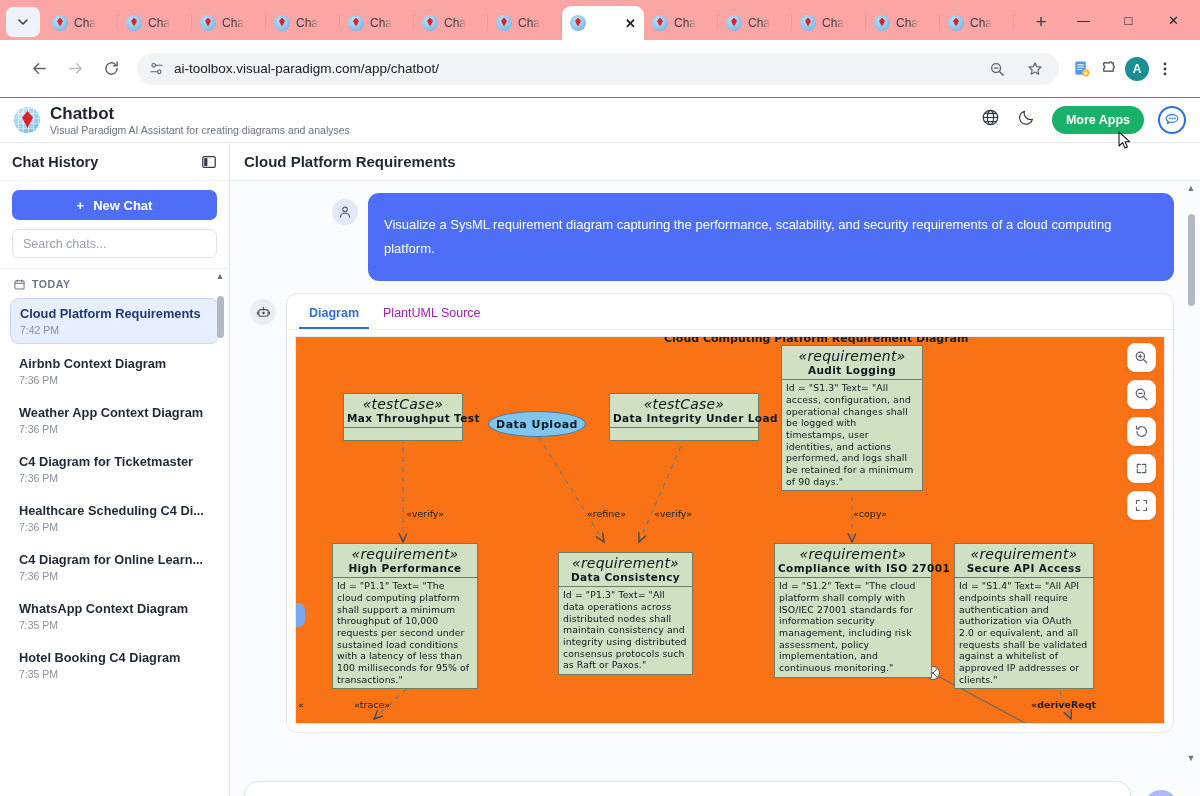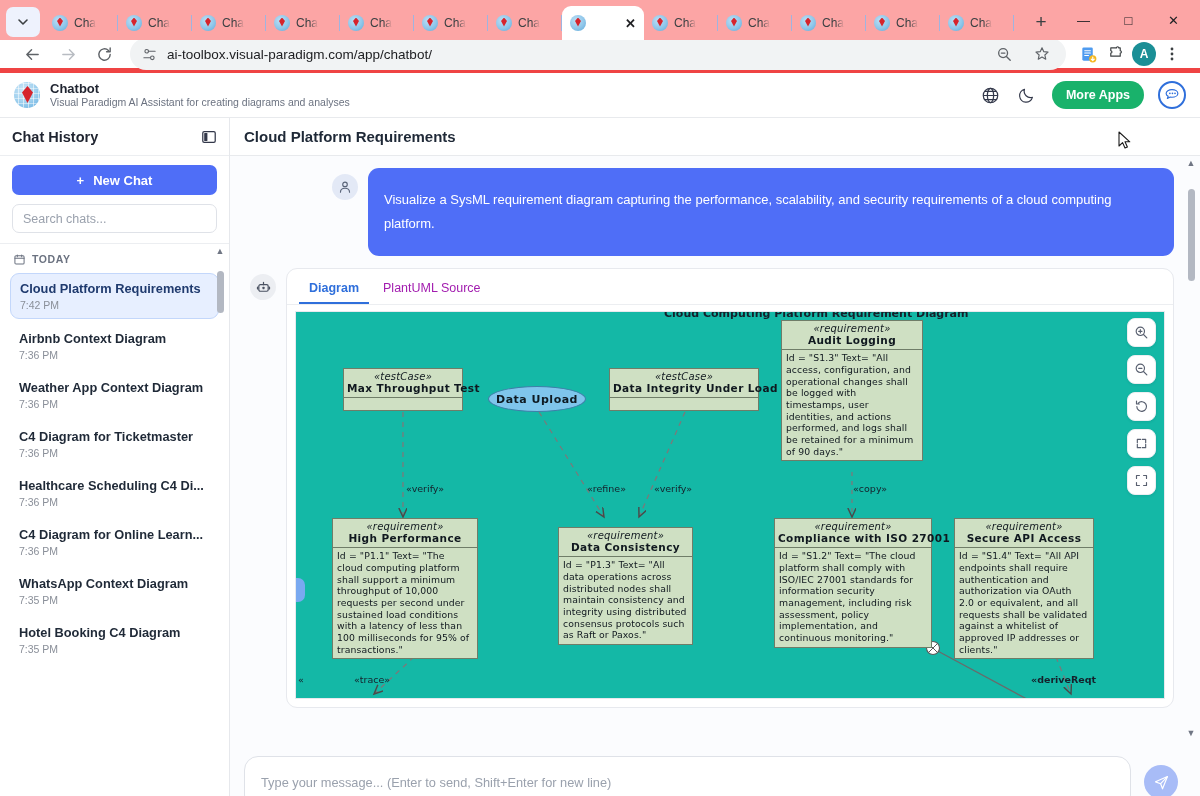--- a/index.html
+++ b/index.html
@@ -57,22 +57,22 @@
     display: flex; align-items: center; justify-content: center;
     font-size: 19px; color: #3c4043; border-radius: 50%; flex: 0 0 28px;
   }
   .win-ctrls { display: flex; align-items: stretch; height: 40px; margin-left: 4px; }
   .win-btn {
     width: 45px; display: flex; align-items: center; justify-content: center;
     color: #202124; font-size: 13px;
   }
 
   .browser-toolbar {
-    height: 33px; background: #ffffff; display: flex; align-items: center;
-    padding: 0 16px; gap: 4px; border-bottom: 5px solid #ef4444;
+    height: 58px; background: #ffffff; display: flex; align-items: center;
+    padding: 0 23px; gap: 4px; border-bottom: 1px solid #ef4444;
   }
   .nav-btn {
     width: 32px; height: 32px; border-radius: 50%;
     display: flex; align-items: center; justify-content: center;
     color: #5f6368;
   }
   .omnibox {
     flex: 1; height: 32px; background: #f1f3f4; border-radius: 16px;
     display: flex; align-items: center; padding: 0 12px; gap: 10px;
     margin: 0 6px;
@@ -101,23 +101,23 @@
     background:
       repeating-linear-gradient(90deg, transparent 0 4px, rgba(255,255,255,.55) 4px 5px),
       repeating-linear-gradient(0deg, transparent 0 4px, rgba(255,255,255,.45) 4px 5px);
   }
   .app-logo::after {
     content: ""; position: absolute; left: 8px; top: 4px;
     width: 11px; height: 17px; background: #d6232c;
     clip-path: polygon(50% 0%, 100% 38%, 50% 100%, 0% 38%);
   }
   .app-titles { line-height: 1.18; }
-  .app-name { font-size: 13px; font-weight: 700; color: #1f2430; }
+  .app-name { font-size: 17px; font-weight: 700; color: #1f2430; }
   .app-sub { font-size: 10.5px; color: #6b7280; }
-  .app-header-right { margin-left: auto; display: flex; align-items: center; gap: 14px; }
+  .app-header-right { margin-left: auto; display: flex; align-items: flex-start; gap: 14px; }
   .hdr-icon { width: 22px; height: 22px; display: flex; align-items: center; justify-content: center; color: #33384a; }
   .more-apps-btn {
     background: #19b26b; color: #fff; font-size: 12.5px; font-weight: 700;
     padding: 7px 14px; border-radius: 17px; white-space: nowrap;
   }
   .chat-bubble-btn {
     width: 28px; height: 28px; border-radius: 50%;
     border: 2px solid #2f6fdb; display: flex; align-items: center; justify-content: center;
     color: #2f6fdb; background:#fff;
   }
@@ -202,30 +202,30 @@
   .diagram-card {
     flex: 1; background: #fff; border: 1px solid #e7e9ee; border-radius: 11px;
     overflow: hidden; height: 440px; display: flex; flex-direction: column;
   }
   .tabbar { display: flex; gap: 4px; padding: 6px 12px 0; border-bottom: 1px solid #eceef1; }
   .dtab {
     font-size: 12.5px; color: #a21caf; padding: 6px 10px 7px;
     border-bottom: 2px solid transparent;
   }
   .dtab.active { color: #2f6fdb; border-bottom-color: #2f6fdb; font-weight: 600; }
-  .canvas-wrap { flex: 1; position: relative; overflow: hidden; margin: 6px 8px 8px; border: 1px solid #e7e9ee; background:#14b8a6; }
+  .canvas-wrap { flex: 1; position: relative; overflow: hidden; margin: 6px 8px 8px; border: 1px solid #e7e9ee; background:#f97316; }
   .canvas { position: absolute; inset: 0; overflow: hidden; }
 
   
   .uml {
     position: absolute; background: #cfe0c3; border: 1px solid #6f7d68;
     font-family: "DejaVu Sans", sans-serif; color: #10181f;
   }
   .uml .hdr { padding: 2px 3px 3px; text-align: center; border-bottom: 1px solid #6f7d68; }
-  .uml .stereo { font-size: 10px; font-style: italic; letter-spacing: .2px; }
+  .uml .stereo { font-size: 14px; font-style: italic; letter-spacing: .2px; }
   .uml .nm { font-size: 10.5px; font-weight: 700; letter-spacing: .4px; white-space: nowrap; }
   .uml .body { padding: 2px 4px 3px; font-size: 9.3px; line-height: 1.26; letter-spacing: .1px; }
   .uml.empty-body .body { min-height: 12px; }
   .uml-ellipse {
     position: absolute; background: #7fc5ec; border: 1px solid #3d7fa8;
     border-radius: 50%; display: flex; align-items: center; justify-content: center;
     font-family: "DejaVu Sans", sans-serif; font-size: 11px; font-weight: 700;
     color: #0e1a22; letter-spacing: .5px;
   }
   .edge-label {

